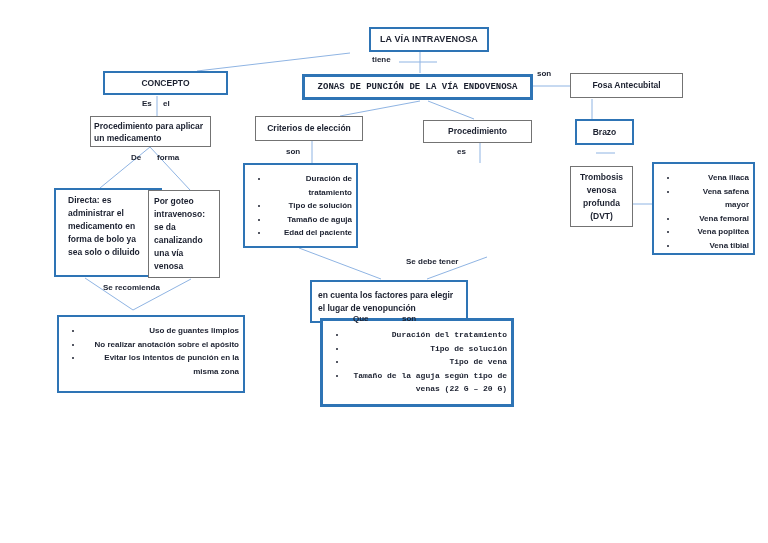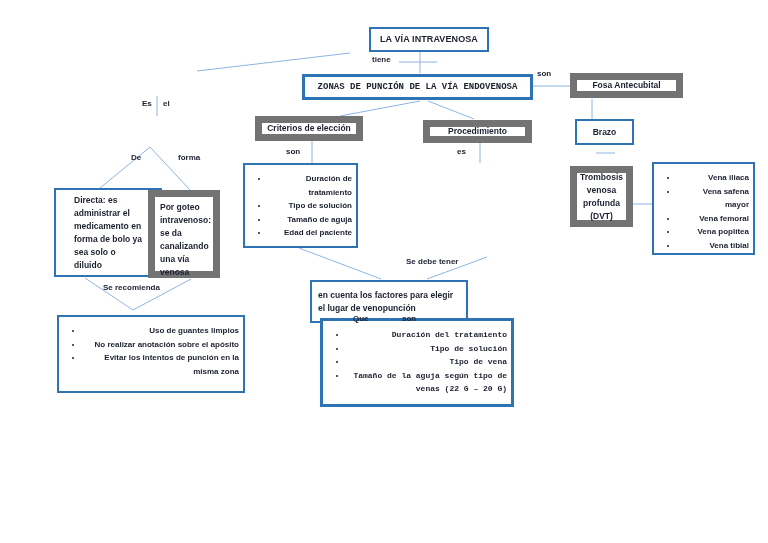--- a/index.html
+++ b/index.html
@@ -10,21 +10,21 @@
   }
   svg.wires{position:absolute;left:0;top:0;width:768px;height:543px;z-index:1;}
   svg.wires line{stroke:#8fb4e3;stroke-width:1;}
   .box{
     position:absolute;z-index:2;background:#ffffff;
     font-size:8.5px;line-height:11px;
     display:flex;align-items:center;justify-content:center;text-align:center;
     box-sizing:border-box;padding:2px 3px;
   }
   .b-strong{border:2px solid #2e74b5;}
-  .b-light{border:7px solid #737373;}
+  .b-light{border:1px solid #737373;}
   .b-heavy{border:3px solid #2e74b5;font-family:Liberation Mono, monospace;}
   .box.left-align{justify-content:flex-start;text-align:left;}
   .listbox{
     position:absolute;z-index:2;background:#ffffff;box-sizing:border-box;
     font-size:8px;
   }
   .listbox ul{
     margin:0;padding:7px 4px 2px 24px;list-style:disc outside;
   }
   .listbox li{line-height:13.5px;padding-left:5px;text-align:right;}
@@ -62,39 +62,45 @@
     <line x1="390" y1="312" x2="390" y2="333"></line>
     <line x1="374" y1="320" x2="399" y2="320"></line>
   </svg>
 
   <div class="box b-strong title-box" style="left:350px;top:27px;width:120px;height:25px;margin-left:19px;">
     <span>LA VÍA INTRAVENOSA</span>
   </div>
 
   <div class="lbl" style="left:372px;top:55px;">tiene</div>
 
+  <div class="box b-strong" style="left:103px;top:71px;width:125px;height:24px;">
+    <span>CONCEPTO</span>
+  </div>
 
   <div class="box b-heavy zonas-box" style="left:302px;top:74px;width:231px;height:26px;">
     <span>ZONAS DE PUNCIÓN DE LA VÍA ENDOVENOSA</span>
   </div>
 
   <div class="lbl" style="left:537px;top:69px;">son</div>
 
   <div class="box b-light" style="left:570px;top:73px;width:113px;height:25px;">
     <span>Fosa Antecubital</span>
   </div>
 
   <div class="lbl" style="left:142px;top:99px;">Es</div>
   <div class="lbl" style="left:163px;top:99px;">el</div>
 
+  <div class="box b-light left-align" style="left:90px;top:116px;width:121px;height:31px;line-height:12px;">
+    <span>Procedimiento para aplicar un medicamento</span>
+  </div>
 
   <div class="lbl" style="left:131px;top:153px;">De</div>
-  <div class="lbl" style="left:178px;top:153px;text-align:center;">forma</div>
+  <div class="lbl" style="left:157px;top:153px;text-align:center;">forma</div>
 
-  <div class="box b-strong left-align" style="left:54px;top:188px;width:108px;height:89px;align-items:flex-start;line-height:13px;padding:4px 18px;">
+  <div class="box b-strong left-align" style="left:54px;top:188px;width:108px;height:89px;align-items:flex-start;line-height:13px;padding:4px 12px;">
     <span>Directa: es administrar el medicamento en forma de bolo ya sea solo o diluido</span>
   </div>
 
   <div class="box b-light left-align" style="left:148px;top:190px;width:72px;height:88px;align-items:flex-start;line-height:13px;padding:4px 5px;">
     <span>Por goteo intravenoso: se da canalizando una vía venosa</span>
   </div>
 
   <div class="lbl" style="left:103px;top:283px;">Se recomienda</div>
 
   <div class="listbox b-strong" style="left:57px;top:315px;width:188px;height:78px;">

